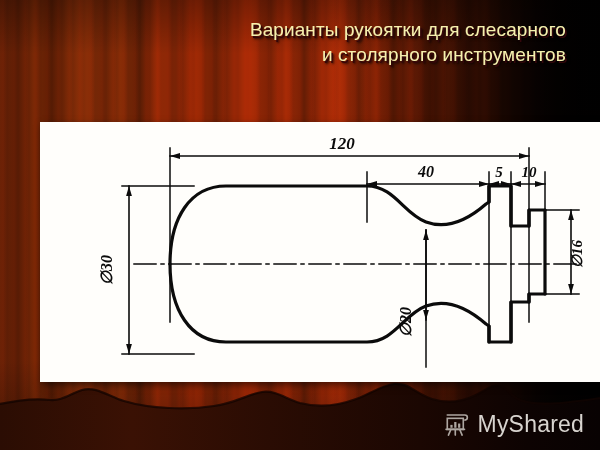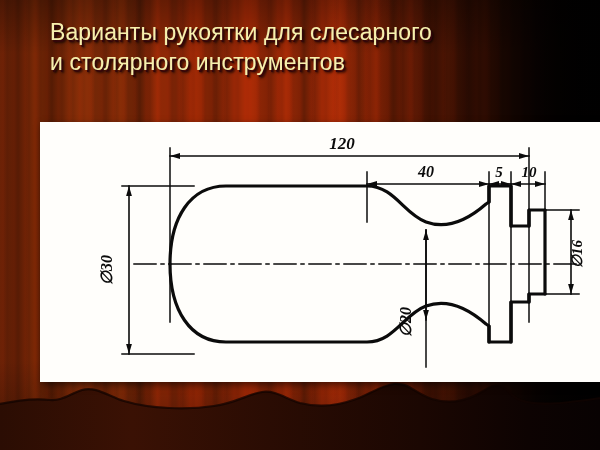--- a/index.html
+++ b/index.html
@@ -63,22 +63,22 @@
     height: 80px;
   }
   .bg-wave svg { display: block; width: 100%; height: 100%; }
 
   
   .title {
     position: absolute;
     left: 16px;
     right: 0;
     top: 18px;
-    text-align: left;
-    font-size: 23px;
+    text-align: right;
+    font-size: 19px;
     line-height: 1.29;
     font-weight: 400;
     color: #f6f0ae;
     letter-spacing: .1px;
     text-shadow:
        1.6px 1.6px 0 #34060a,
        2.6px 2.6px 2.5px rgba(0,0,0,.85),
       -0.5px -0.5px 0 rgba(255,255,200,.18);
     padding: 0 34px;
     white-space: pre-line;
@@ -232,14 +232,32 @@
         <text x="352" y="55" font-size="16" text-anchor="middle">40</text>
         <text x="425" y="55" font-size="15" text-anchor="middle">5</text>
         <text x="455" y="55" font-size="15" text-anchor="middle">10</text>
         <text x="38" y="148" font-size="16" text-anchor="middle" transform="rotate(-90 38 148)">∅30</text>
         <text x="337" y="200" font-size="16" text-anchor="middle" transform="rotate(-90 337 200)">∅20</text>
         <text x="508" y="132" font-size="15" text-anchor="middle" transform="rotate(-90 508 132)">∅16</text>
       </g>
     </svg>
   </div>
 
+  <div class="watermark">
+    <svg class="wm-icon" viewBox="0 0 28 28">
+      <g fill="none" stroke="#cfcac4" stroke-width="1.7" stroke-linecap="round">
+        <path d="M3.4,4.2 h18.2 a2.6,2.6 0 0 1 0,5.2"></path>
+        <rect x="3.4" y="7.6" width="16.6" height="11.4"></rect>
+        <line x1="2.1" y1="19.0" x2="21.3" y2="19.0"></line>
+        <line x1="7.0" y1="19.4" x2="4.6" y2="25.0"></line>
+        <line x1="16.4" y1="19.4" x2="18.8" y2="25.0"></line>
+        <line x1="11.7" y1="19.4" x2="11.7" y2="25.0"></line>
+      </g>
+      <g fill="#cfcac4">
+        <rect x="6.6" y="14.4" width="2.3" height="3.0"></rect>
+        <rect x="10.6" y="11.4" width="2.3" height="6.0"></rect>
+        <rect x="14.6" y="13.0" width="2.3" height="4.4"></rect>
+      </g>
+    </svg>
+    <span class="wm-text">MyShared</span>
+  </div>
 
 </div>
 
 </body></html>

